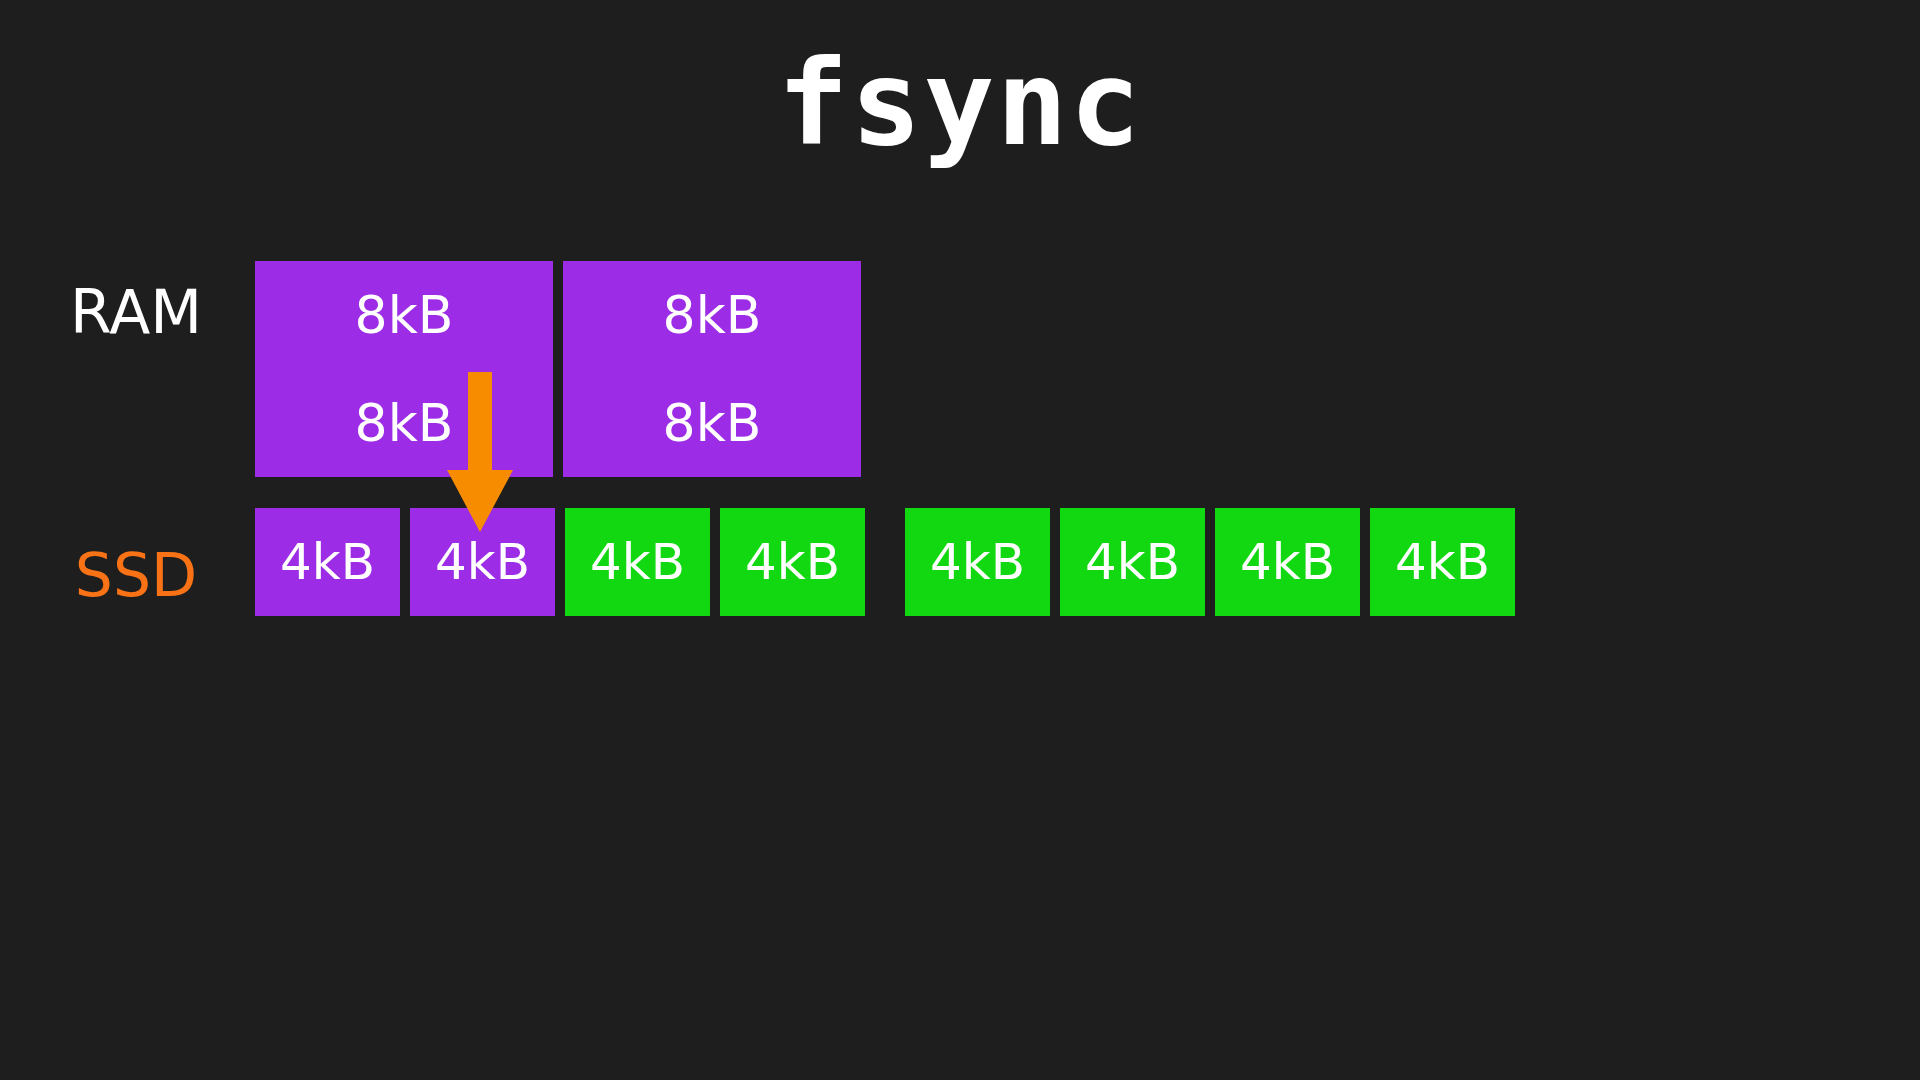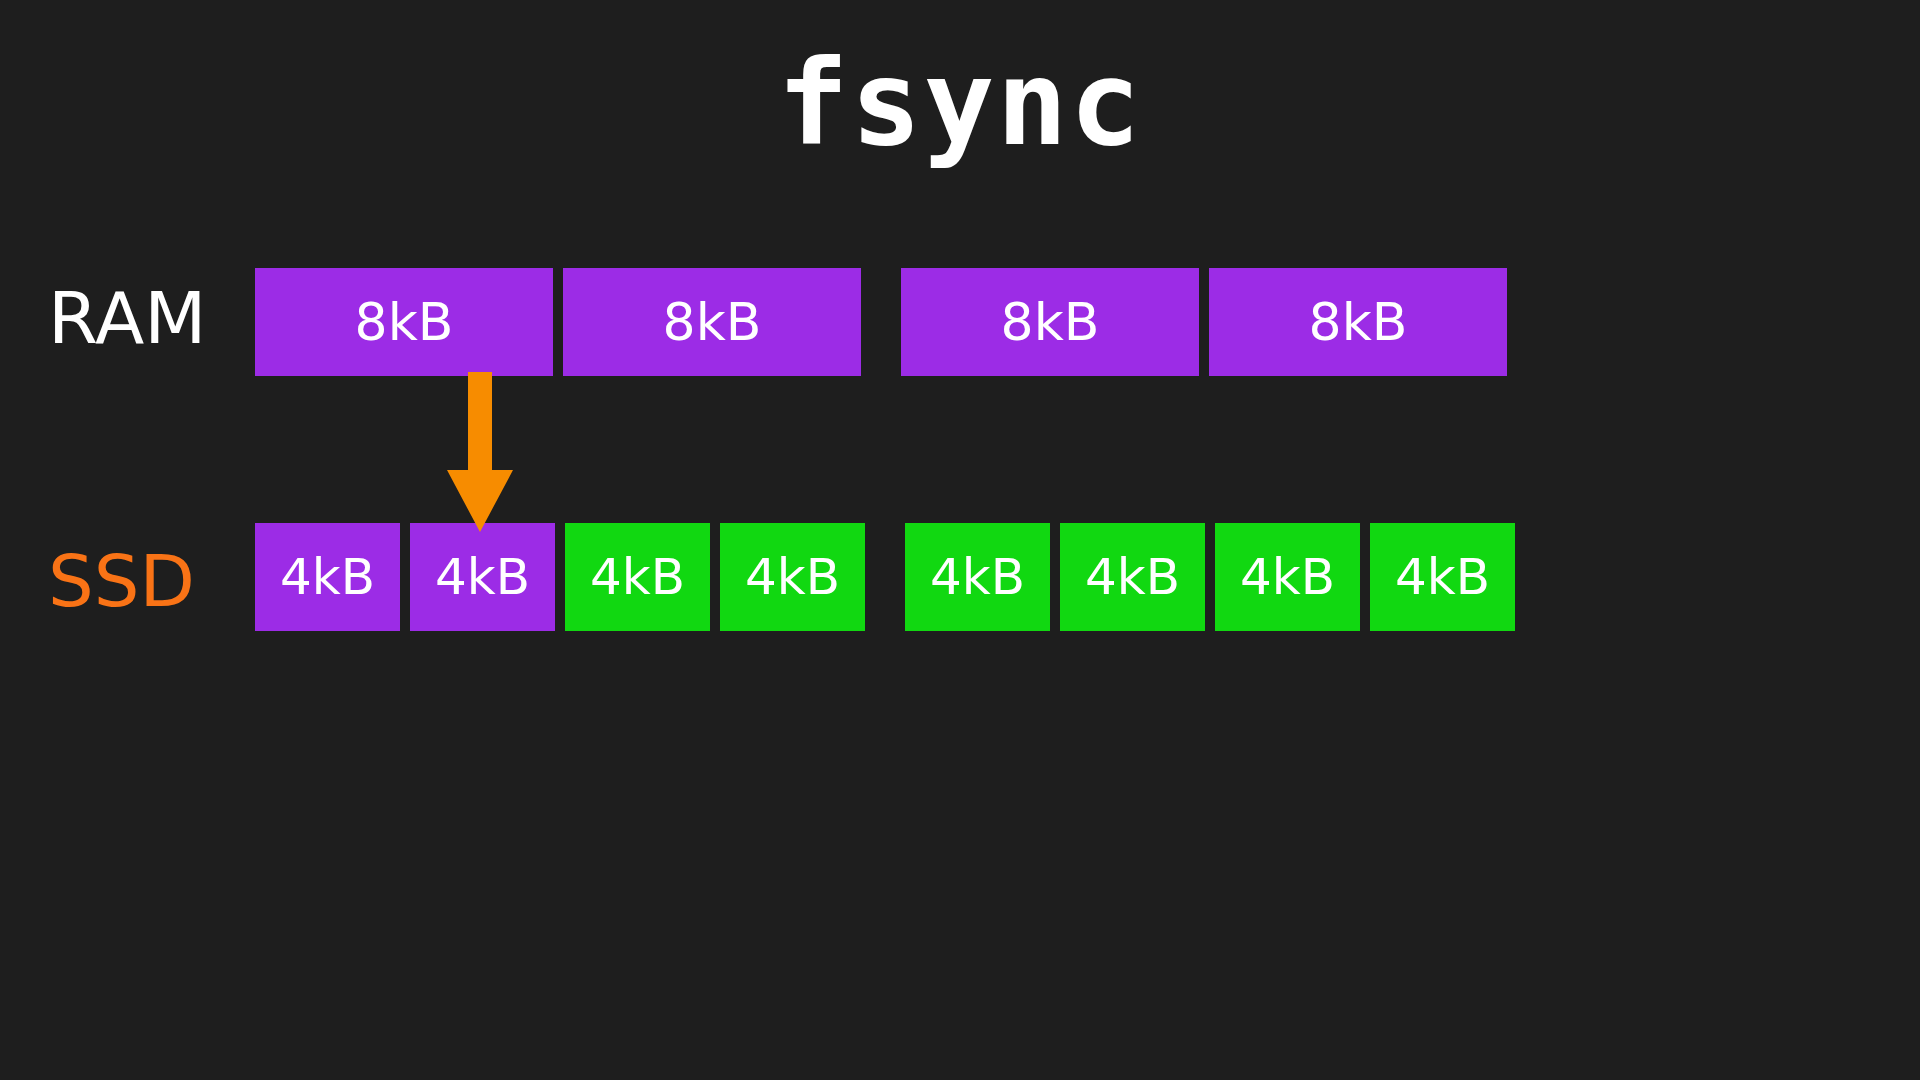--- a/index.html
+++ b/index.html
@@ -41,24 +41,24 @@
   
   .row {
     position: absolute;
     display: flex;
     align-items: center;
   }
 
   .row-label {
     color: #ffffff;
     font-family: "DejaVu Sans", "Liberation Sans", sans-serif;
-    font-size: 72px;
+    font-size: 60px;
     font-weight: 400;
     line-height: 1;
-    text-align: left;
+    text-align: center;
     white-space: pre;
   }
 
   .row-track {
     display: flex;
     align-items: center;
   }
 
   .group {
     display: flex;
@@ -83,21 +83,22 @@
   }
   #ram-row .row-label {
     position: absolute;
     left: 48px;
     top: 282px;
     width: 176px;
   }
   #ram-row .row-track {
     position: absolute;
     left: 255px;
-    top: 268px;
+    top: 261px;
+    flex-direction: column;
   }
   .ram-cell {
     width: 298px;
     height: 108px;
     font-size: 52px;
   }
   .ram-gap   { width: 10px; }
   .group-gap { width: 40px; }
 
   
@@ -107,21 +108,21 @@
   }
   #ssd-row .row-label {
     position: absolute;
     left: 48px;
     top: 545px;
     width: 176px;
   }
   #ssd-row .row-track {
     position: absolute;
     left: 255px;
-    top: 523px;
+    top: 508px;
   }
   .ssd-cell {
     width: 145px;
     height: 108px;
     font-size: 50px;
   }
   .ssd-gap { width: 10px; }
 
   
   .arrow {

